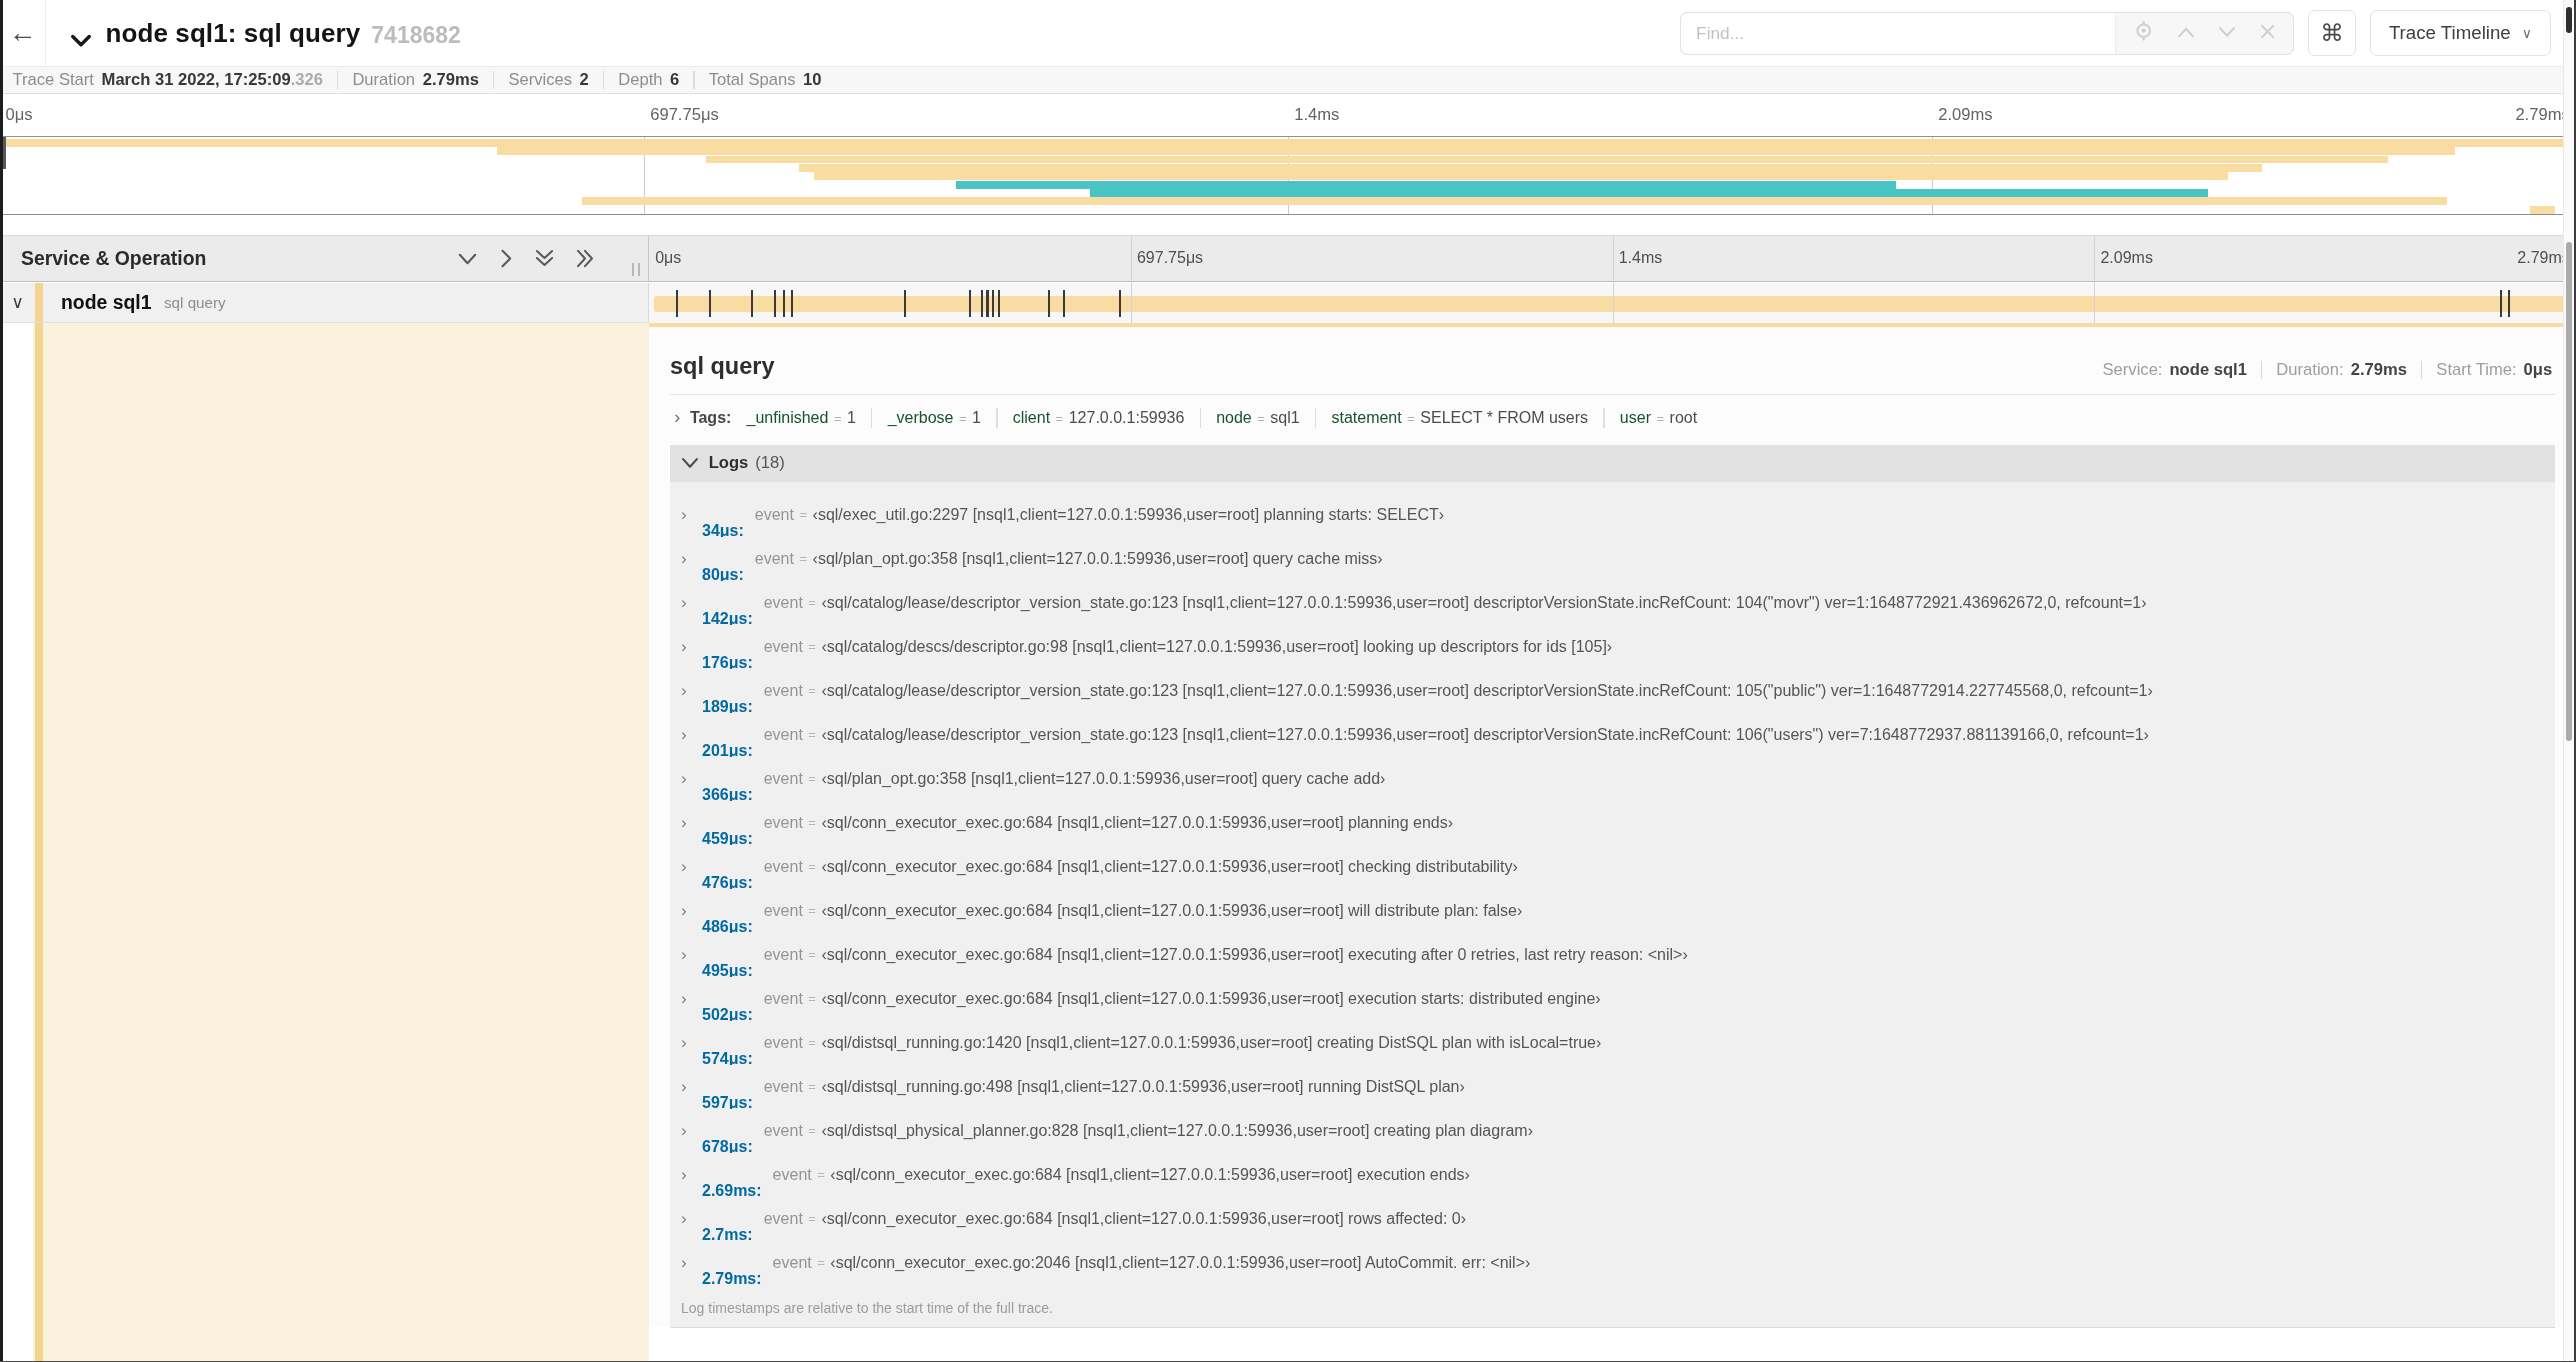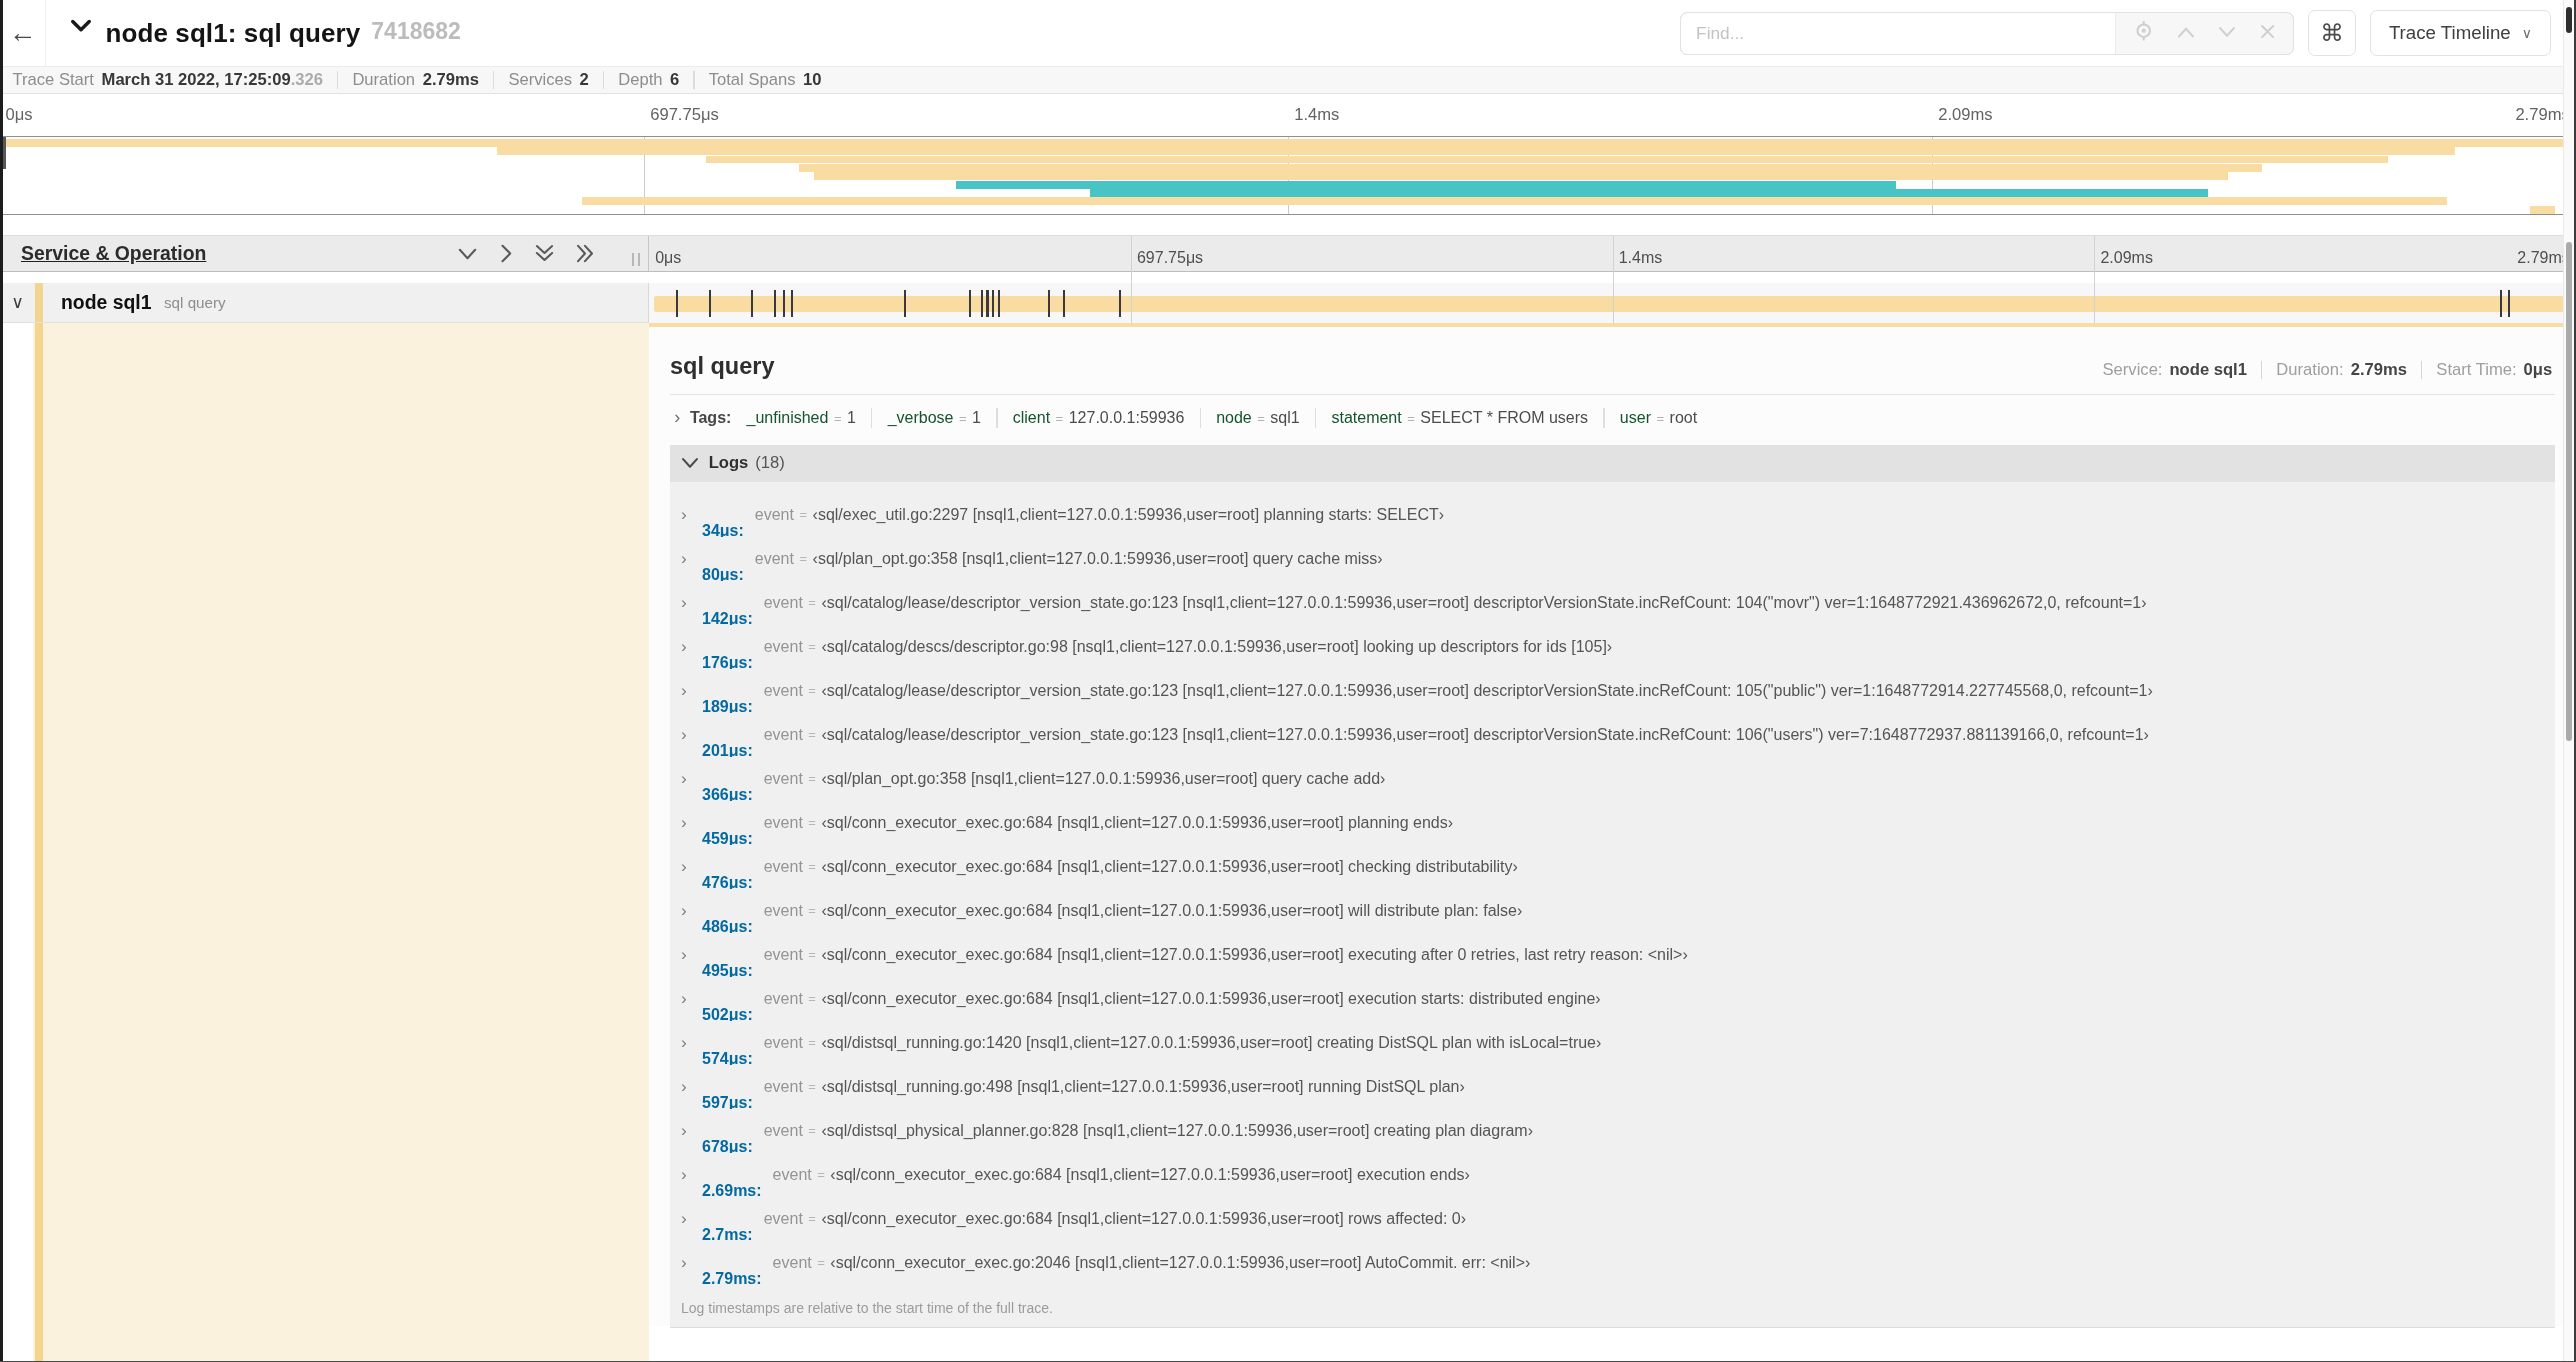--- a/index.html
+++ b/index.html
@@ -9,21 +9,21 @@
     background:#fff; color:#1f1f1f; position:relative; overflow:hidden;
   }
   
   .win-edge-left { position:absolute; left:0; top:0; width:2.8px; height:100%; background:#1c1c1c; z-index:60; }
   .win-edge-right { position:absolute; right:0; top:0; width:2.1px; height:100%; background:#3c3c3c; z-index:60; }
   .win-edge-bottom { position:absolute; left:0; bottom:0; width:100%; height:2.1px; background:#4a4a4a; z-index:60; }
 
   
   .top-header { position:absolute; left:0; top:0; width:100%; height:66px; background:#fff; display:flex; align-items:center; }
   .back-btn { width:46px; height:66px; display:flex; align-items:center; justify-content:center; border-right:1.4px solid #efefef; font-size:28px; color:#4a4a4a; cursor:pointer; }
-  .title-wrap { display:flex; align-items:flex-start; margin-left:23.5px; }
+  .title-wrap { display:flex; align-items:flex-end; margin-left:23.5px; }
   .title-chevron { margin-right:14px; display:flex; align-items:center; }
   .page-title { font-size:26px; font-weight:bold; color:#141414; letter-spacing:0.1px; }
   .trace-id { font-size:23px; font-weight:bold; color:#bcbcbc; margin-left:11px; }
   .header-right { margin-left:auto; display:flex; align-items:center; gap:14px; margin-right:25px; }
   .find-group { display:flex; width:614px; height:43px; border:1.4px solid #e2e2e2; border-radius:7px; overflow:hidden; background:#f0abfc; }
   .find-input { flex:1; border:none; outline:none; font-size:17.3px; color:#555; padding:0 15.2px; font-family:"Liberation Sans",sans-serif; background:#fff; }
   .find-input::placeholder { color:#c3c3c3; }
   .find-btns { display:flex; align-items:center; gap:23.5px; padding:0 18px; background:#f7f7f7; border-left:1.4px solid #ececec; color:#cfcfcf; }
   .find-btns .fb { font-size:18.7px; line-height:1; cursor:pointer; }
   .cmd-btn { width:48px; height:46px; border:1.4px solid #e2e2e2; border-radius:7px; display:flex; align-items:center; justify-content:center; font-size:23.5px; color:#4a4a4a; background:#fff; cursor:pointer; }
@@ -44,21 +44,21 @@
   .mm-label { position:absolute; top:5.5px; }
   .mm-label.last { transform:translateX(-100%); }
   .mm-canvas { position:absolute; left:0; top:41px; width:100%; height:79px; border-top:1.4px solid #8f8f8f; border-bottom:1.4px solid #8f8f8f; background:#fff; overflow:hidden; }
   .mm-grid { position:absolute; top:0; width:0.7px; height:100%; background:#cccccc; }
   .mm-bar { position:absolute; height:7.6px; }
   .mm-handle { position:absolute; top:0; width:6.2px; height:32px; background:#57575a; z-index:5; }
   .mm-handle.left { left:0; }
   .mm-handle.right { right:3.5px; }
 
   
-  .tl-header { position:absolute; left:0; top:235px; width:100%; height:37px; background:#ebebeb; border-top:0.7px solid #dcdcdc; border-bottom:1.4px solid #bdbdbd; display:flex;text-decoration:underline; }
+  .tl-header { position:absolute; left:0; top:235px; width:100%; height:47px; background:#ebebeb; border-top:0.7px solid #dcdcdc; border-bottom:1.4px solid #bdbdbd; display:flex; }
   .tlh-left { width:649px; height:100%; border-right:0.7px solid #c6c6c6; position:relative; display:flex; align-items:center; padding-left:21px; }
   .tlh-title { font-size:19.4px; font-weight:bold; color:#2b2b2b; }
   .tlh-icons { position:absolute; right:53px; top:0; height:100%; display:flex; align-items:center; gap:21px; color:#5a5a5a; }
   .tlh-icons svg { display:block; cursor:pointer; }
   .tlh-grip { position:absolute; right:8.3px; bottom:5.5px; display:flex; gap:3.5px; cursor:col-resize; }
   .tlh-grip i { display:block; width:2.1px; height:13px; background:#b7b7b7; }
   .tlh-right { flex:1; position:relative; }
   .ruler-label { position:absolute; top:12.5px; font-size:16px; color:#4f4f4f; padding-left:6.2px; }
   .ruler-label.last { padding-left:0; padding-right:6.2px; transform:translateX(-100%); }
 

